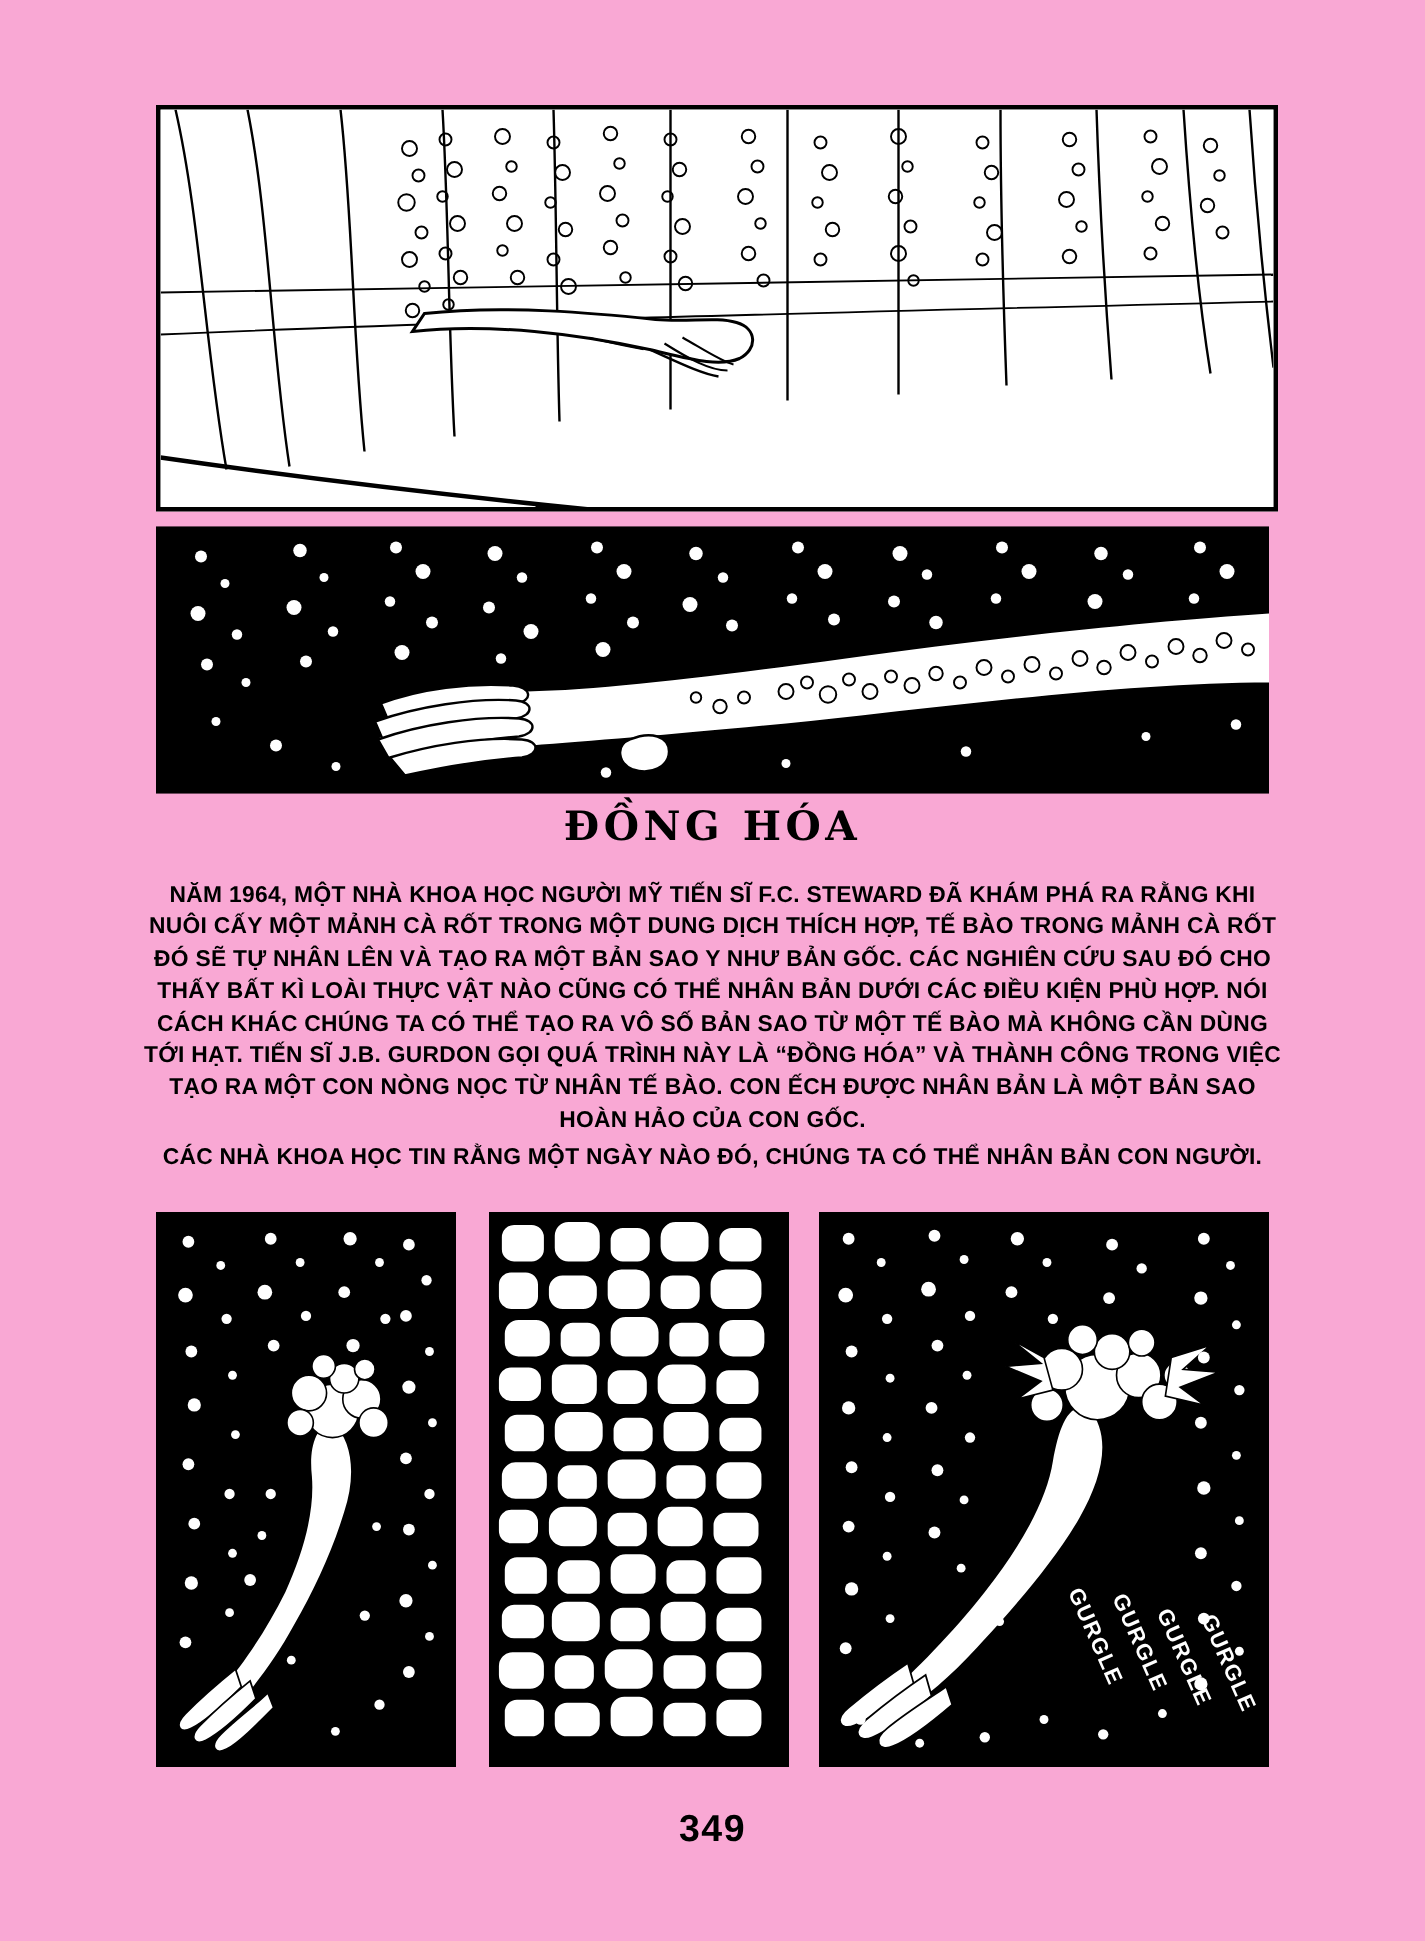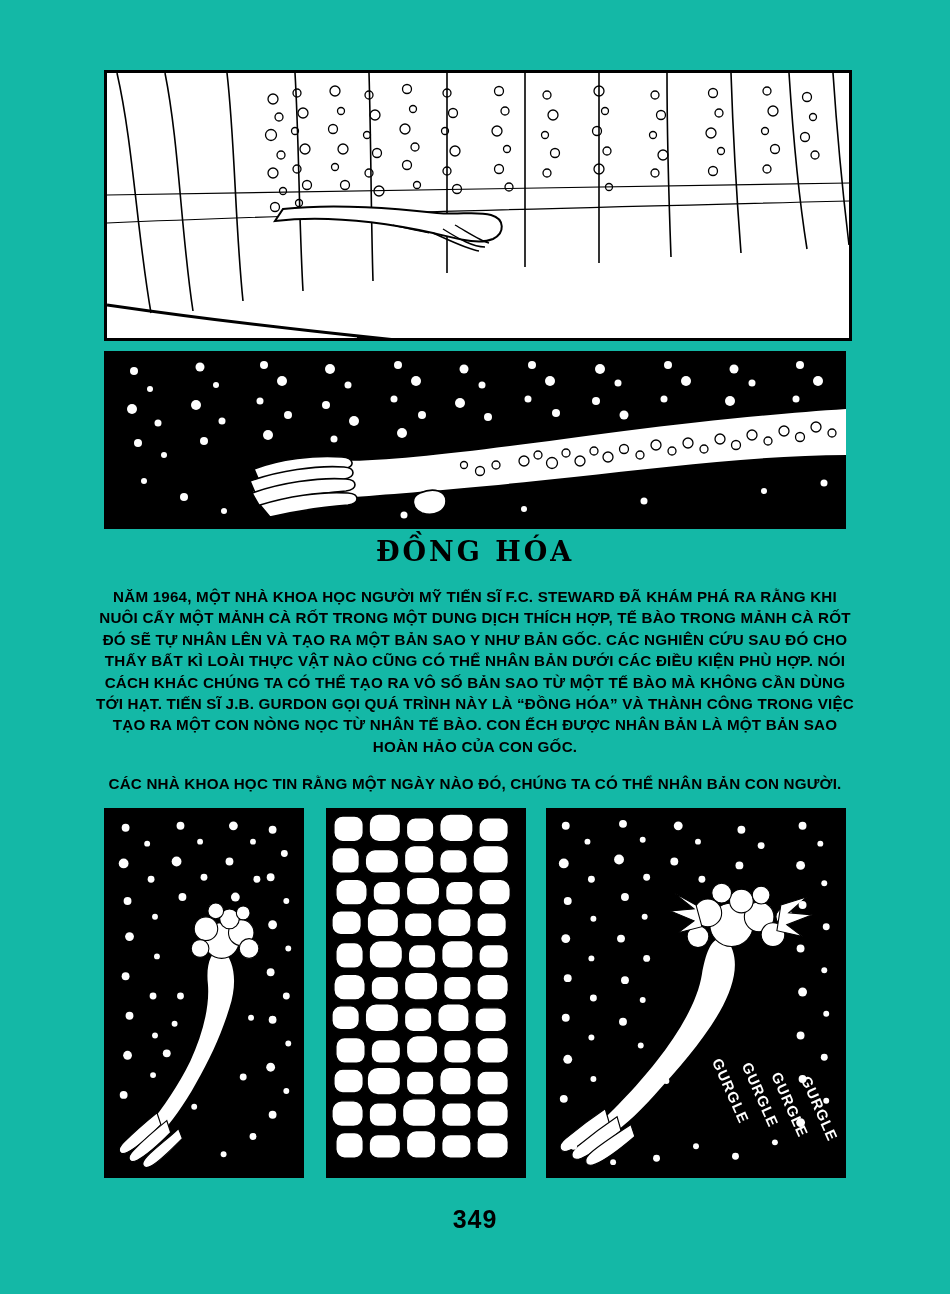--- a/index.html
+++ b/index.html
@@ -12,21 +12,21 @@
     height: 1294px;
     font-family: "Liberation Sans", sans-serif;
     color: #000000;
     overflow: hidden;
     position: relative;
   }
   .page {
     position: relative;
     width: 950px;
     height: 1294px;
-    background: #14b8a6;
+    background: #f9a8d4;
   }
 
   
   .panel1 {
     position: absolute;
     left: 104px;
     top: 70px;
     width: 742px;
     height: 265px;
     border: 3px solid #000;
@@ -69,21 +69,21 @@
     width: 760px;
     text-align: center;
     font-family: "Liberation Sans", sans-serif;
     font-size: 15.2px;
     line-height: 21.4px;
     letter-spacing: 0.2px;
     color: #000;
     font-stretch: condensed;
   }
   .bodytext p { margin: 0; font-weight: bold; }
-  .bodytext .para2 { margin-top: 16px; }
+  .bodytext .para2 { margin-top: 4px; }
 
   
   .bottom-row {
     position: absolute;
     left: 104px;
     top: 808px;
     width: 742px;
     height: 370px;
   }
   .bp {

